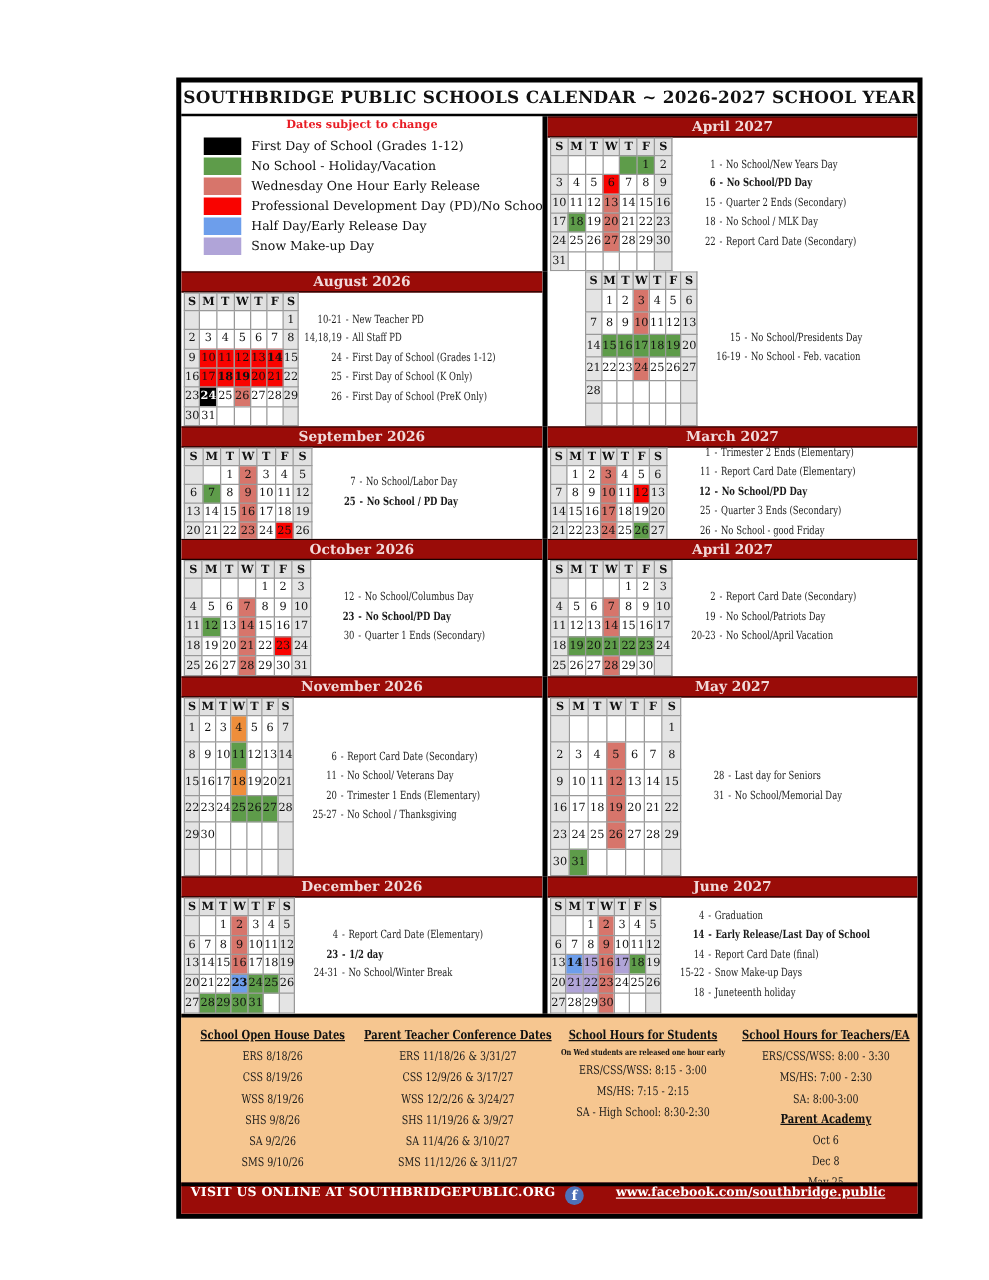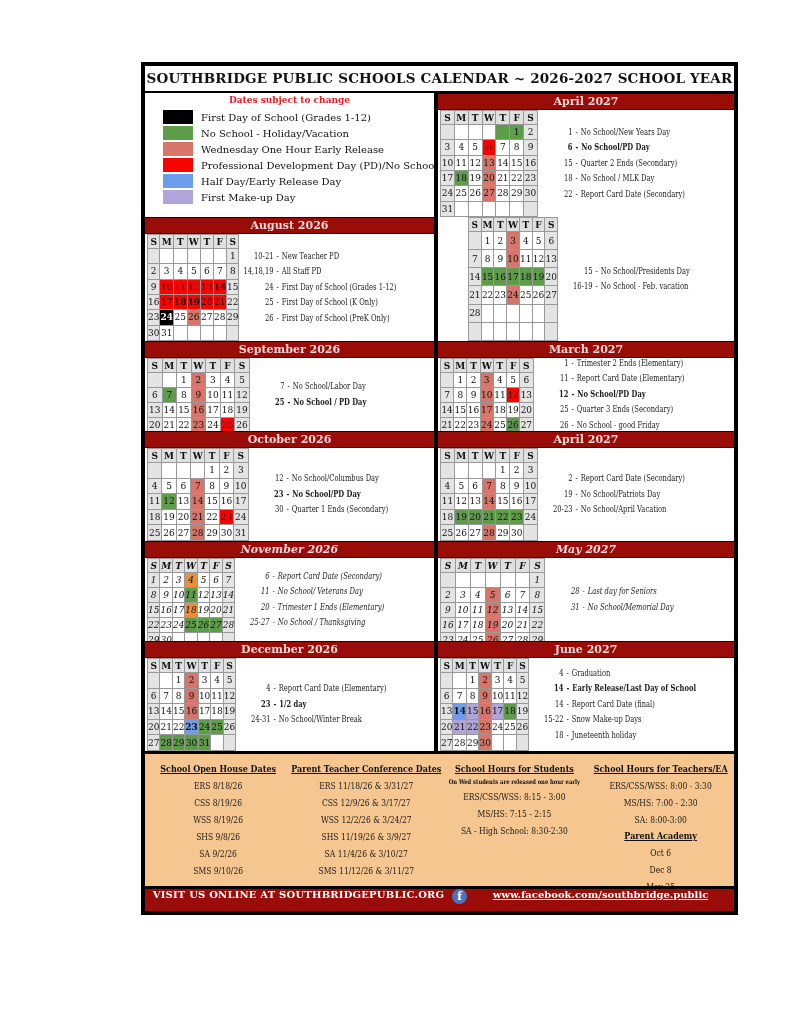--- a/index.html
+++ b/index.html
@@ -80,21 +80,21 @@
                 <div class="legend-item">
                   <span class="legend-swatch" style="background: rgb(249, 3, 0);"></span>
                   <span class="legend-label">Professional Development Day (PD)/No School</span>
                 </div>
                 <div class="legend-item">
                   <span class="legend-swatch" style="background: rgb(109, 158, 235);"></span>
                   <span class="legend-label">Half Day/Early Release Day</span>
                 </div>
                 <div class="legend-item">
                   <span class="legend-swatch" style="background: rgb(176, 164, 216);"></span>
-                  <span class="legend-label">First Make-up Day</span>
+                  <span class="legend-label">Snow Make-up Day</span>
                 </div>
               </div>
     </div>
           </div>
           <div class="half right">
             <div class="month-block">
               <div class="month-bar">April 2027</div>
               <div class="month-body">
                 <table class="cal">
                   <thead>
@@ -726,21 +726,21 @@
                   <div class="note-line">
                     <span class="nd">20-23</span>
                     <span class="dash">-</span>
                     <span class="nt">No School/April Vacation</span>
                   </div>
                 </div>
               </div>
             </div>
           </div>
         </div>
-        <div class="cal-row" style="height: 100px; font-style: italic;">
+        <div class="cal-row" style="height: 160px;">
           <div class="half left">
             <div class="month-block">
               <div class="month-bar">November 2026</div>
               <div class="month-body">
                 <table class="cal">
                   <thead>
                     <tr>
                       <th>S</th>
                       <th>M</th>
                       <th>T</th>

